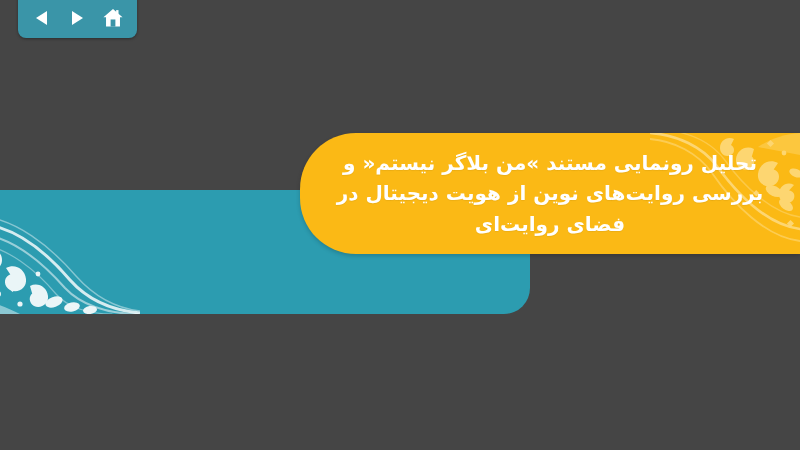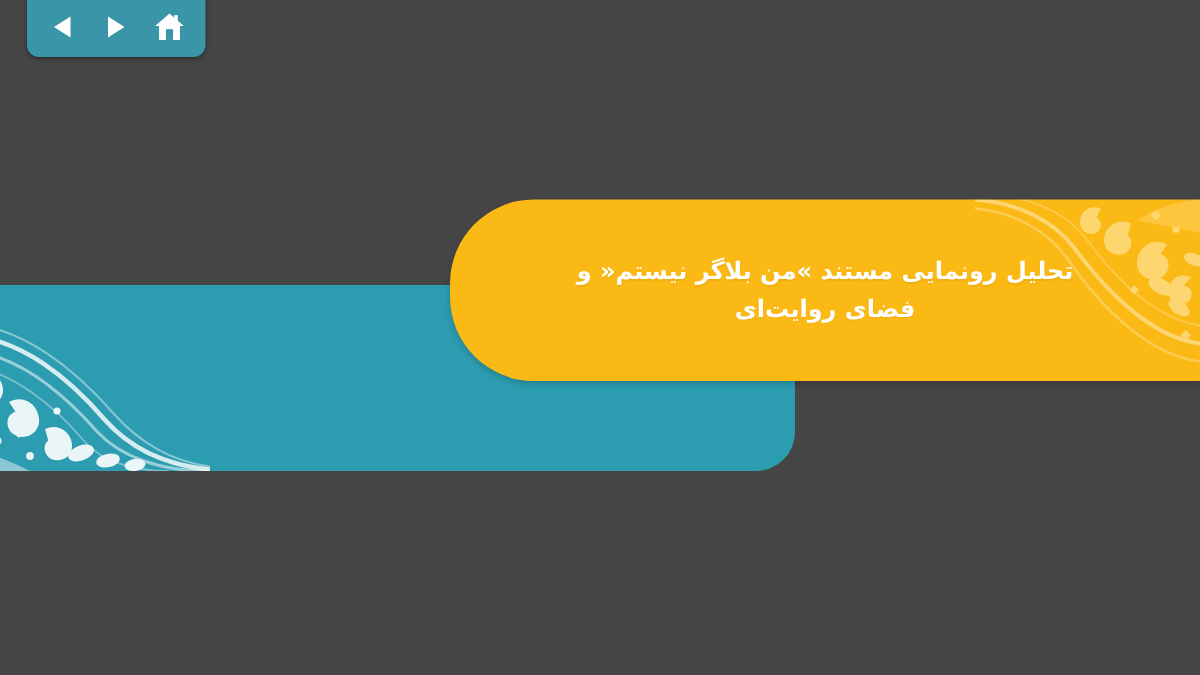--- a/index.html
+++ b/index.html
@@ -101,21 +101,21 @@
     top: 133px;
     left: 300px;
     width: 500px;
     height: 121px;
     display: flex;
     flex-direction: column;
     align-items: center;
     justify-content: center;
     text-align: center;
     color: #ffffff;
-    font-size: 16px;
+    font-size: 20px;
     line-height: 1.52;
     font-weight: 700;
     direction: rtl;
     padding: 0 24px;
     box-sizing: border-box;
     letter-spacing: 0;
     text-shadow: 0 1px 1px rgba(0,0,0,0.06);
   }
   .title-line { white-space: nowrap; }
 </style>
@@ -202,16 +202,17 @@
         <rect x="118" y="8" width="5" height="5" transform="rotate(45 120.5 10.5)"></rect>
         <rect x="138" y="88" width="5" height="5" transform="rotate(45 140.5 90.5)"></rect>
         <rect x="104" y="58" width="4.4" height="4.4" transform="rotate(45 106.2 60.2)"></rect>
         <path d="M150,0 c-16,1 -30,6 -42,14 L150,22 Z" opacity="0.45"></path>
       </g>
     </svg>
   </div>
 
   <div class="title-text">
     <div class="title-line">تحلیل رونمایی مستند »من بلاگر نیستم« و</div>
+    <div class="title-line">بررسی روایت‌های نوین از هویت دیجیتال در</div>
     <div class="title-line">فضای روایت‌ای</div>
   </div>
 
 </div>
 
 </body></html>

